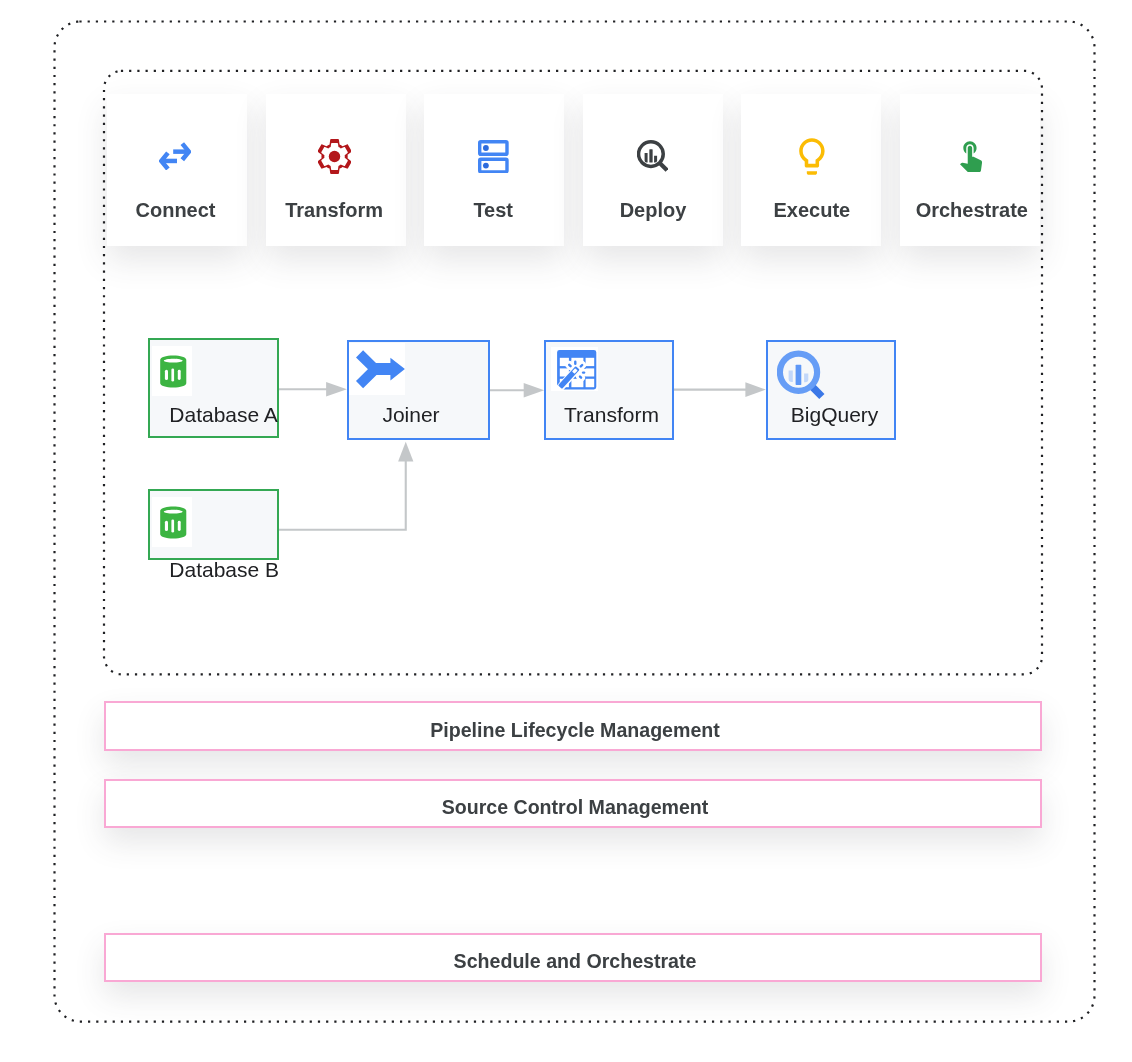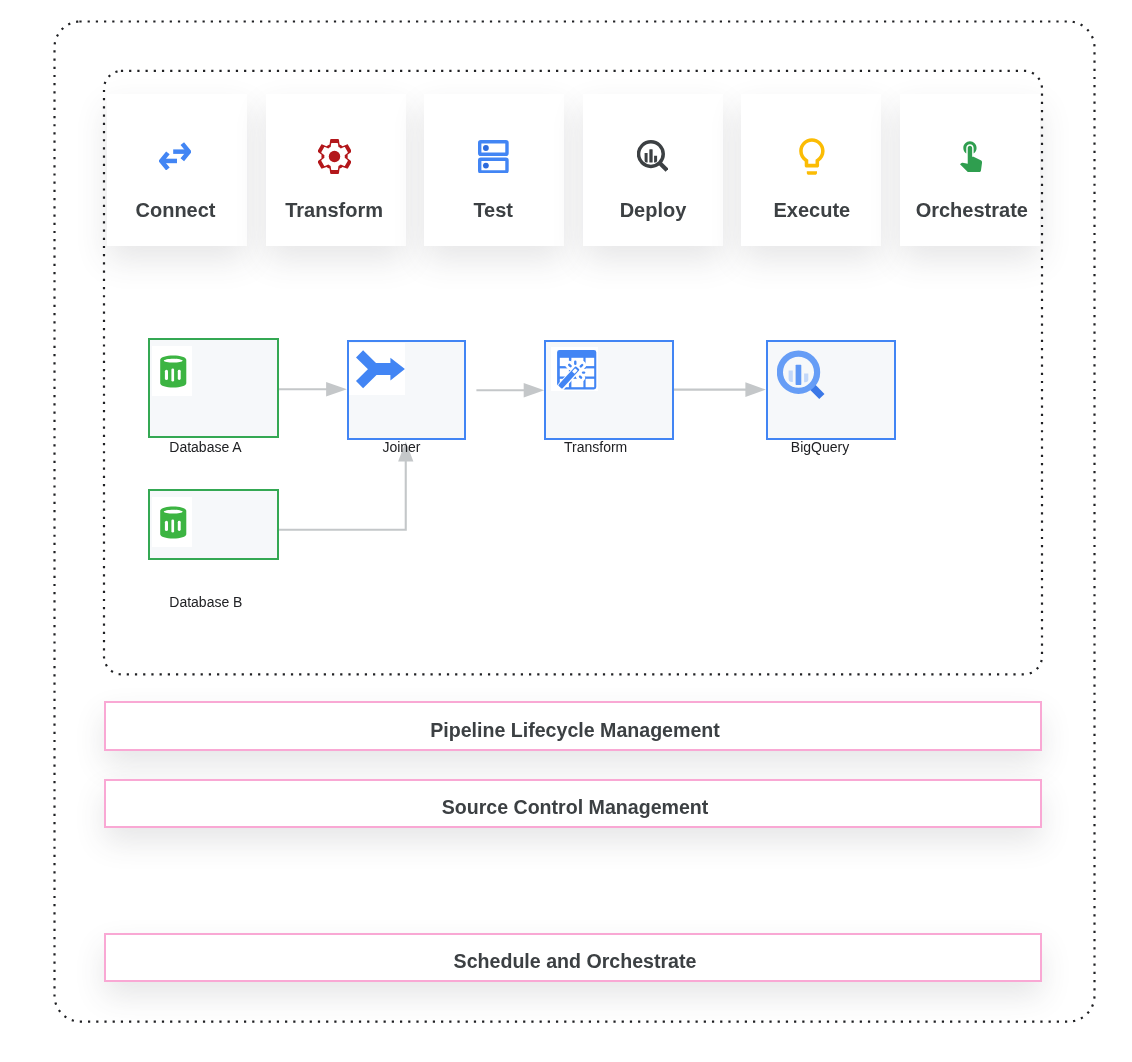--- a/index.html
+++ b/index.html
@@ -27,21 +27,21 @@
 
   
   #pipeline{position:absolute;left:0;top:0;width:1132px;height:1062px;}
   .node{position:absolute;background:#f6f8fa;box-sizing:border-box;}
   .node.green{border:2px solid #34a853;}
   .node.blue{border:2px solid #4285f4;}
   .node-iconwrap{position:absolute;background:#ffffff;}
   .node-iconwrap svg{position:absolute;display:block;}
   .node-iconwrap.plain{background:transparent;}
   .node-label{position:absolute;text-align:left;
-      font-size:14px;font-weight:400;color:#202124;line-height:20px;white-space:nowrap;margin-top:32px;}
+      font-size:21px;font-weight:400;color:#202124;line-height:20px;white-space:nowrap;}
 
   
   .foot-bar{position:absolute;left:97px;width:938px;height:49.6px;box-sizing:border-box;
       border:2px solid #f9a8d4;background:#ffffff;
       box-shadow:0 14px 30px rgba(60,64,67,.13);
       display:flex;align-items:center;justify-content:center;}
   .foot-bar-label{font-size:19.6px;font-weight:700;color:#3c4043;letter-spacing:0px;
       white-space:nowrap;position:relative;top:4px;left:2px;}
 </style>
 </head>
@@ -166,21 +166,21 @@
         <svg width="40.4" height="50.3" viewBox="0 0 40.4 50.3" aria-hidden="true" style="left:0;top:0">
           <path fill="#3cb442" d="M21.25 9.6c-7.21 0-13.05 1.9-13.05 4.25v23.4c0 2.35 5.84 4.25 13.05 4.25s13.05-1.9 13.05-4.25v-23.4c0-2.35-5.84-4.25-13.05-4.25Zm0 3.1c4.87 0 9.4 1.0 9.4 1.95s-4.53 1.95-9.4 1.95-9.4-1.0-9.4-1.95 4.53-1.95 9.4-1.95Z"></path>
           <rect x="12.9" y="23.7" width="3.1" height="10.3" rx="1.55" fill="#ffffff"></rect>
           <rect x="19.4" y="22.4" width="2.7" height="13.1" rx="1.35" fill="#ffffff"></rect>
           <rect x="25.8" y="23.7" width="2.9" height="10.3" rx="1.45" fill="#ffffff"></rect>
         </svg>
       </div>
       <div class="node-label" style="left:19.3px;top:69px">Database B</div>
     </div>
 
-    <div class="node blue" style="left:340px;top:340px;width:119px;height:100px">
+    <div class="node blue" style="left:340px;top:340px;width:143px;height:100px">
       <div class="node-iconwrap" style="left:-0.1px;top:0.8px;width:56.5px;height:51.9px">
         <svg width="56.5" height="51.9" viewBox="0 0 56.5 51.9" aria-hidden="true" style="left:0;top:0;overflow:visible">
           <path d="M10.55 10.8 L26.15 26.2 L10.55 41.6" fill="none" stroke="#4285f4" stroke-width="10.1" stroke-linecap="butt" stroke-linejoin="miter"></path>
           <path fill="#4285f4" d="M20.6 20.1 H41.4 V14.8 L55.9 25.9 L41.4 37.4 V31.9 H20.6 Z"></path>
         </svg>
       </div>
       <div class="node-label" style="left:33.4px;top:63px">Joiner</div>
     </div>
 
     <div class="node blue" style="left:537px;top:340px;width:130px;height:100px">

